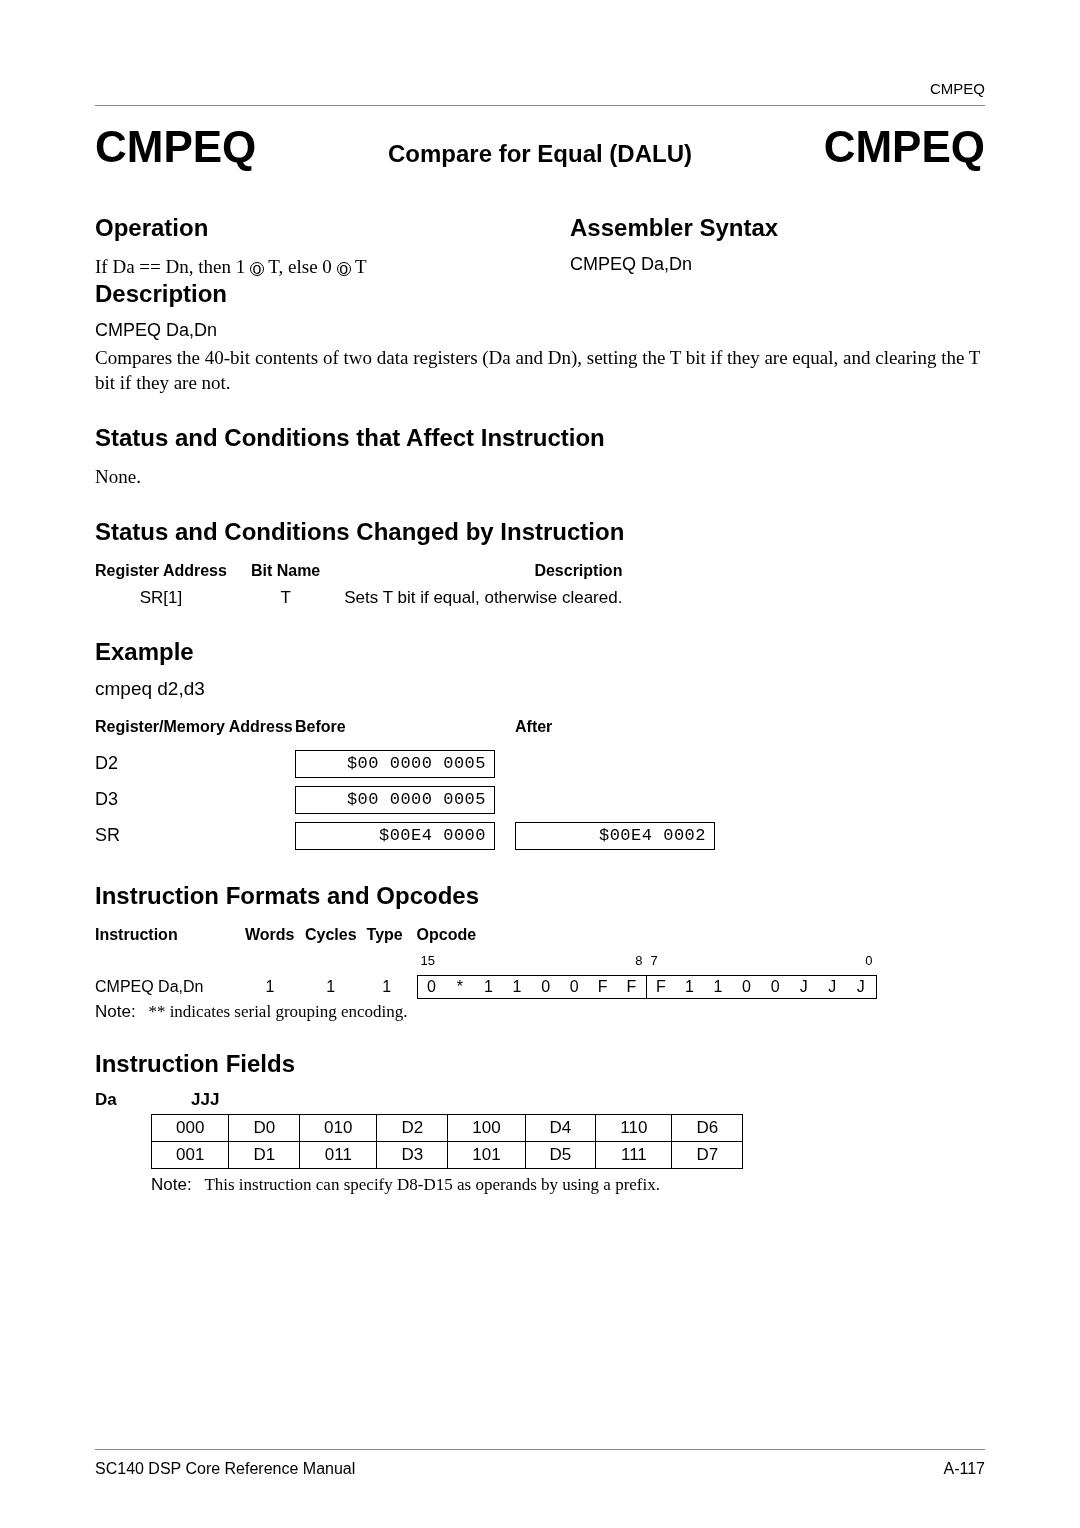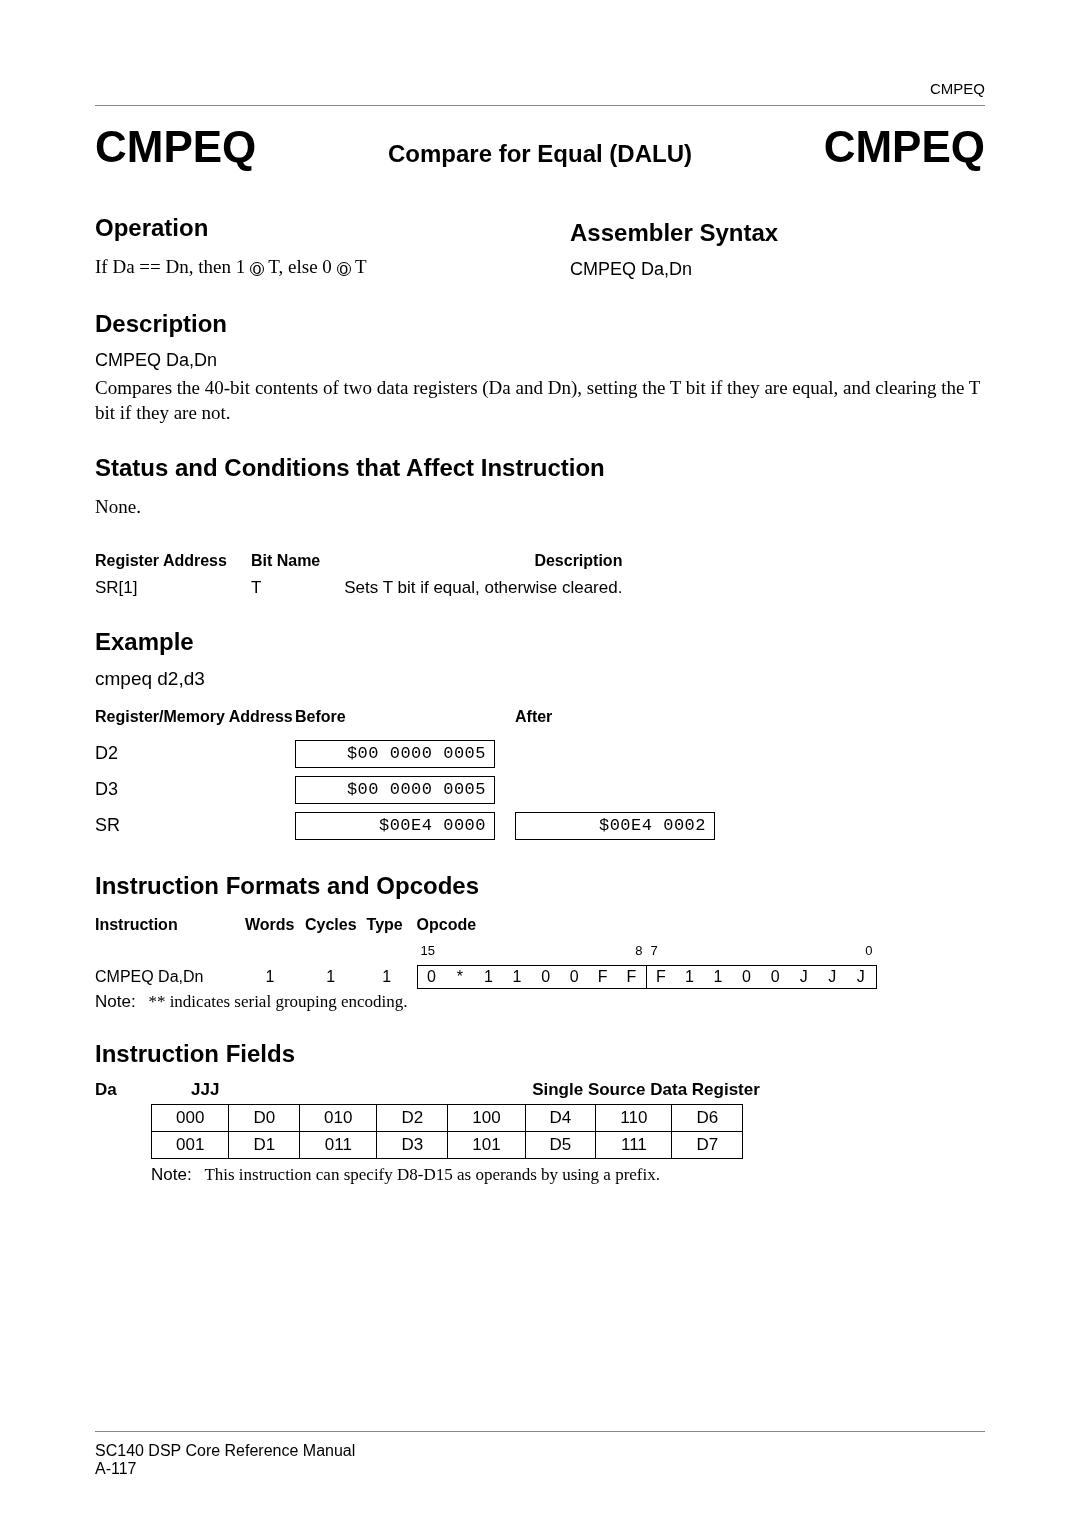--- a/index.html
+++ b/index.html
@@ -36,22 +36,20 @@
     font-size: 44px;
   }
   .title-center {
     font-family: Arial, Helvetica, sans-serif;
     font-weight: bold;
     font-size: 24px;
   }
   .two-col {
     display: flex;
     gap: 60px;
-    margin-bottom: 30px;
-    align-items: flex-end;
   }
   .col { flex: 1; }
   h2.section {
     font-family: Arial, Helvetica, sans-serif;
     font-weight: bold;
     font-size: 24px;
     margin-bottom: 12px;
   }
   .body-text {
     font-size: 19px;
@@ -74,20 +72,21 @@
     margin-top: 6px;
   }
   .status-table th {
     text-align: right;
     font-weight: bold;
     padding: 4px 24px 6px 0;
     font-size: 16px;
   }
   .status-table td {
     padding: 2px 24px 2px 0;
+    text-align: center;
   }
   .example-code {
     font-family: Arial, Helvetica, sans-serif;
     font-size: 19px;
     margin-bottom: 14px;
   }
   .example-table {
     border-collapse: collapse;
     font-family: Arial, Helvetica, sans-serif;
   }
@@ -190,21 +189,20 @@
     position: absolute;
     bottom: 50px;
     left: 95px;
     right: 95px;
     display: flex;
     justify-content: space-between;
     font-family: Arial, Helvetica, sans-serif;
     font-size: 16px;
     border-top: 1px solid #888;
     padding-top: 10px;
-    flex-direction: column;
   }
   .arrow-sym {
     font-family: Arial, sans-serif;
     font-size: 16px;
     display: inline-block;
     border: 1.3px solid #000;
     border-radius: 50%;
     width: 14px; height: 14px;
     line-height: 11px;
     text-align: center;
@@ -243,20 +241,21 @@
     <div class="subhead">CMPEQ Da,Dn</div>
     <div class="body-text">Compares the 40-bit contents of two data registers (Da and Dn), setting the T bit if they are equal, and clearing the T bit if they are not.</div>
   </div>
 
   <div class="block">
     <h2 class="section">Status and Conditions that Affect Instruction</h2>
     <div class="body-text">None.</div>
   </div>
 
   <div class="block">
+    <h2 class="section">Status and Conditions Changed by Instruction</h2>
     <table class="status-table">
       <tbody>
           <tr>
         <th>Register Address</th>
         <th>Bit Name</th>
         <th>Description</th>
       </tr>
       <tr>
         <td>SR[1]</td>
         <td>T</td>
@@ -363,21 +362,20 @@
     <div class="note-row">
       <span class="label">Note:</span>&nbsp;&nbsp;&nbsp;<span>** indicates serial grouping encoding.</span>
     </div>
   </div>
 
   <div class="block">
     <h2 class="section">Instruction Fields</h2>
     <div class="fields-head">
       <span style="width:40px">Da</span>
       <span style="width:60px">JJJ</span>
-      <span style="flex:1;text-align:center">Single Source Data Register</span>
     </div>
     <table class="fields-table">
       <tbody>
           <tr>
         <td>000</td>
         <td>D0</td>
         <td>010</td>
         <td>D2</td>
         <td>100</td>
         <td>D4</td>

